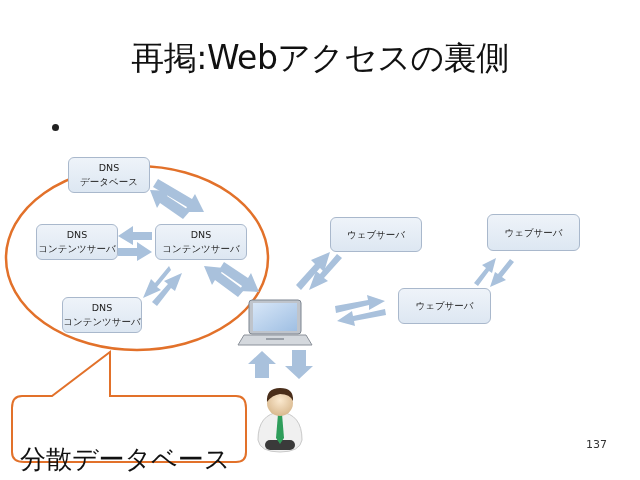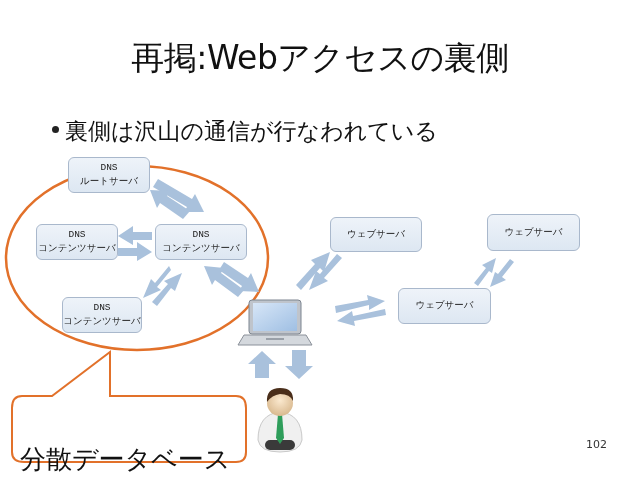--- a/index.html
+++ b/index.html
@@ -5,30 +5,30 @@
   html, body { margin:0; padding:0; }
   body { width:640px; height:480px; background:#ffffff; position:relative; overflow:hidden;
          font-family:"DejaVu Sans", sans-serif; color:#000; }
   .title { position:absolute; left:0; top:36px; width:640px; text-align:center; font-size:33px;
            letter-spacing:-0.5px; color:#111; }
   .bullet { position:absolute; left:52px; top:116px; font-size:23px; color:#111; }
   .bullet .dot { display:inline-block; width:7px; height:7px; background:#222; border-radius:50%;
                  vertical-align:middle; margin-right:6px; position:relative; top:-3px; }
   .node { position:absolute; background:linear-gradient(#eef3f9,#dde7f2); border:1px solid #a9b8cc;
           border-radius:6px; font-size:9.5px; color:#222; text-align:right; display:flex;
-          flex-direction:column; justify-content:center; align-items:center; line-height:14px;font-family:Liberation Mono, monospace; }
+          flex-direction:column; justify-content:center; align-items:center; line-height:14px; }
   svg.overlay { position:absolute; left:0; top:0; }
   .callout-text { position:absolute; left:20px; top:410px; font-size:26px; color:#111;margin-top:32px; }
   .page-num { position:absolute; left:586px; top:438px; font-size:11px; color:#333; }
 </style>
 </head>
 <body>
 
 <div class="title">再掲:Webアクセスの裏側</div>
-<div class="bullet"><span class="dot"></span><span>裏側は沢山の通信が行なわれている</span></div>
+<div class="bullet"><span class="dot"></span></div>
 
 <svg class="overlay" width="640" height="480">
   <defs>
     <linearGradient id="lap" x1="0" y1="0" x2="1" y2="1">
       <stop offset="0" stop-color="#d7e6f7"></stop>
         <stop offset="1" stop-color="#9fbfe3"></stop>
     </linearGradient>
     <radialGradient id="face" cx="0.5" cy="0.4" r="0.6">
       <stop offset="0" stop-color="#fbe9cf"></stop>
         <stop offset="1" stop-color="#d9b98f"></stop>
@@ -84,21 +84,21 @@
     <path d="M258,440 Q258,414 280,412 Q302,414 302,440 Q300,452 280,452 Q260,452 258,440 Z" fill="#f0f0f0" stroke="#c9c9c9"></path>
     <rect x="265" y="440" width="30" height="10" rx="5" fill="#3a3a3a"></rect>
     <polygon points="278,414 282,414 284,438 280,444 276,438" fill="#2f9e5b"></polygon>
     <circle cx="280" cy="403" r="13" fill="url(#face)"></circle>
     <path d="M267,402 Q266,388 280,388 Q294,388 293,401 Q290,394 280,394 Q272,395 267,402 Z" fill="#4a2e1a"></path>
   </g>
 </svg>
 
 <div class="node" style="left:68px;top:157px;width:80px;height:34px;">
   <span>DNS</span>
-  <span>ルートサーバ</span>
+  <span>データベース</span>
 </div>
 <div class="node" style="left:36px;top:224px;width:80px;height:34px;">
   <span>DNS</span>
   <span>コンテンツサーバ</span>
 </div>
 <div class="node" style="left:155px;top:224px;width:90px;height:34px;">
   <span>DNS</span>
   <span>コンテンツサーバ</span>
 </div>
 <div class="node" style="left:62px;top:297px;width:78px;height:34px;">
@@ -109,13 +109,13 @@
   <span>ウェブサーバ</span>
 </div>
 <div class="node" style="left:487px;top:214px;width:91px;height:35px;">
   <span>ウェブサーバ</span>
 </div>
 <div class="node" style="left:398px;top:288px;width:91px;height:34px;">
   <span>ウェブサーバ</span>
 </div>
 
 <div class="callout-text">分散データベース</div>
-<div class="page-num">102</div>
+<div class="page-num">137</div>
 
 </body></html>

